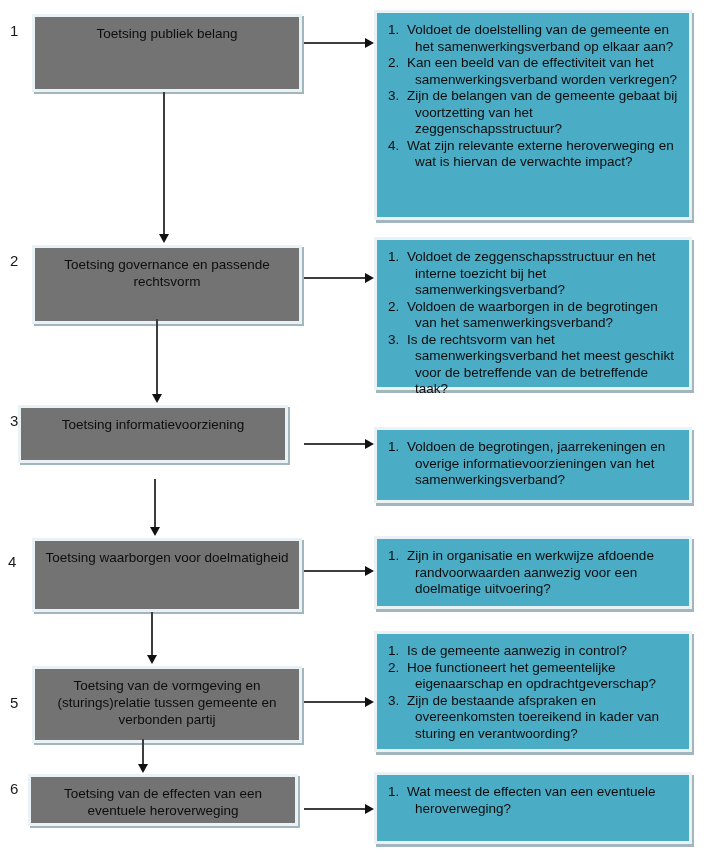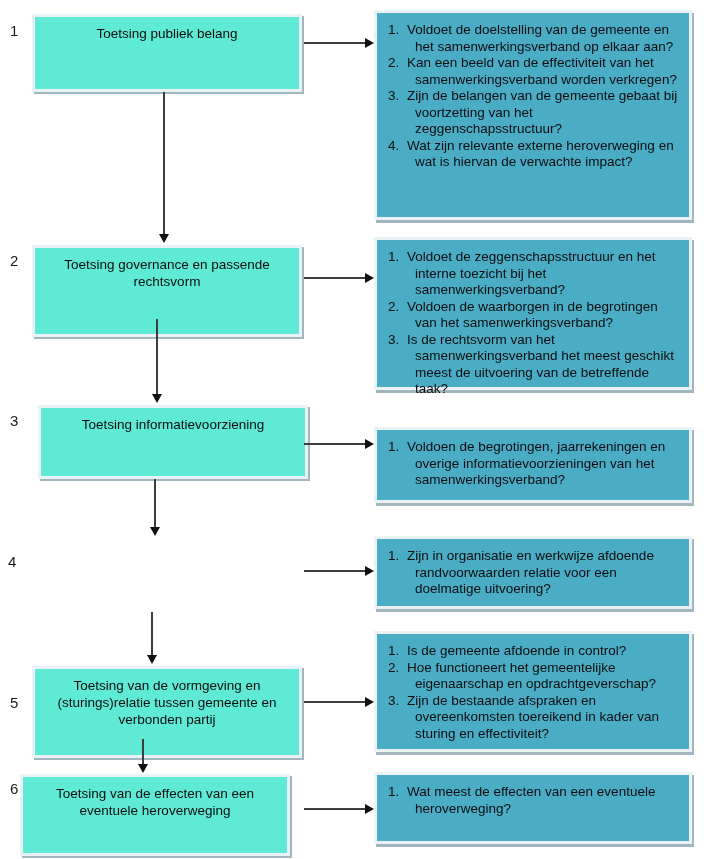--- a/index.html
+++ b/index.html
@@ -3,21 +3,21 @@
 <meta charset="utf-8">
 <style>
   html,body{margin:0;padding:0;background:#ffffff;}
   body{font-family:"Liberation Sans","DejaVu Sans",sans-serif;color:#111111;}
   .canvas{position:relative;width:706px;height:859px;background:#ffffff;overflow:hidden;}
 
   .num{position:absolute;font-size:15px;color:#1a1a1a;}
 
   .lbox{
     position:absolute;width:270px;box-sizing:border-box;
-    background:#5eead4;border:3px solid #EAF2F5;
+    background:#737373;border:3px solid #EAF2F5;
     box-shadow:2px 2px 0 #A2B6BE;
     display:flex;justify-content:center;
   }
   .lbl{
     padding-top:8px;text-align:center;font-size:13.5px;line-height:17px;color:#0d0d0d;
     width:94%;
   }
 
   .rbox{
     position:absolute;left:374px;width:318px;box-sizing:border-box;
@@ -60,94 +60,97 @@
       </div>
     <div class="q">
         <span class="qn">4.</span>
         <span class="qt">Wat zijn relevante externe heroverweging en wat is hiervan de verwachte impact?</span>
       </div>
   </div>
   <div class="vline" style="left:163px;top:92px;height:142px"></div>
   <div class="ah-d" style="left:159px;top:234px"></div>
 
   <div class="num" style="left:10px;top:252px">2</div>
-  <div class="lbox" style="left:32px;top:245px;height:92px">
+  <div class="lbox" style="left:32px;top:245px;height:79px">
     <div class="lbl">Toetsing governance en passende rechtsvorm</div>
   </div>
   <div class="hline" style="left:304px;top:277px;width:62px"></div>
   <div class="ah-r" style="left:365px;top:273px"></div>
   <div class="rbox" style="top:237px;height:153px">
     <div class="q">
         <span class="qn">1.</span>
         <span class="qt">Voldoet de zeggenschapsstructuur en het interne toezicht bij het samenwerkingsverband?</span>
       </div>
     <div class="q">
         <span class="qn">2.</span>
         <span class="qt">Voldoen de waarborgen in de begrotingen van het samenwerkingsverband?</span>
       </div>
     <div class="q">
         <span class="qn">3.</span>
-        <span class="qt">Is de rechtsvorm van het samenwerkingsverband het meest geschikt meest de uitvoering van de betreffende taak?</span>
+        <span class="qt">Is de rechtsvorm van het samenwerkingsverband het meest geschikt voor de betreffende van de betreffende taak?</span>
       </div>
   </div>
   <div class="vline" style="left:156px;top:319px;height:76px"></div>
   <div class="ah-d" style="left:152px;top:394px"></div>
 
   <div class="num" style="left:10px;top:412px">3</div>
-  <div class="lbox" style="left:38px;top:405px;height:74px">
+  <div class="lbox" style="left:18px;top:405px;height:58px">
     <div class="lbl">Toetsing informatievoorziening</div>
   </div>
   <div class="hline" style="left:304px;top:443px;width:62px"></div>
   <div class="ah-r" style="left:365px;top:439px"></div>
   <div class="rbox" style="top:427px;height:76px">
     <div class="q">
         <span class="qn">1.</span>
         <span class="qt">Voldoen de begrotingen, jaarrekeningen en overige informatievoorzieningen van het samenwerkingsverband?</span>
       </div>
   </div>
   <div class="vline" style="left:154px;top:479px;height:49px"></div>
   <div class="ah-d" style="left:150px;top:527px"></div>
 
   <div class="num" style="left:8px;top:553px">4</div>
+  <div class="lbox" style="left:32px;top:538px;height:74px">
+    <div class="lbl">Toetsing waarborgen voor doelmatigheid</div>
+  </div>
   <div class="hline" style="left:304px;top:570px;width:62px"></div>
   <div class="ah-r" style="left:365px;top:566px"></div>
   <div class="rbox" style="top:536px;height:73px">
     <div class="q">
         <span class="qn">1.</span>
-        <span class="qt">Zijn in organisatie en werkwijze afdoende randvoorwaarden relatie voor een doelmatige uitvoering?</span>
+        <span class="qt">Zijn in organisatie en werkwijze afdoende randvoorwaarden aanwezig voor een doelmatige uitvoering?</span>
       </div>
   </div>
   <div class="vline" style="left:151px;top:612px;height:44px"></div>
   <div class="ah-d" style="left:147px;top:655px"></div>
 
   <div class="num" style="left:10px;top:694px">5</div>
-  <div class="lbox" style="left:32px;top:666px;height:92px">
+  <div class="lbox" style="left:32px;top:666px;height:77px">
     <div class="lbl">Toetsing van de vormgeving en (sturings)relatie tussen gemeente en verbonden partij</div>
   </div>
   <div class="hline" style="left:304px;top:701px;width:62px"></div>
   <div class="ah-r" style="left:365px;top:697px"></div>
   <div class="rbox" style="top:631px;height:121px">
     <div class="q">
         <span class="qn">1.</span>
-        <span class="qt">Is de gemeente afdoende in control?</span>
+        <span class="qt">Is de gemeente aanwezig in control?</span>
       </div>
     <div class="q">
         <span class="qn">2.</span>
         <span class="qt">Hoe functioneert het gemeentelijke eigenaarschap en opdrachtgeverschap?</span>
       </div>
     <div class="q">
         <span class="qn">3.</span>
-        <span class="qt">Zijn de bestaande afspraken en overeenkomsten toereikend in kader van sturing en effectiviteit?</span>
+        <span class="qt">Zijn de bestaande afspraken en overeenkomsten toereikend in kader van sturing en verantwoording?</span>
       </div>
   </div>
   <div class="vline" style="left:142px;top:739px;height:26px"></div>
   <div class="ah-d" style="left:138px;top:764px"></div>
 
   <div class="num" style="left:10px;top:780px">6</div>
-  <div class="lbox" style="left:20px;top:774px;height:82px">
+  <div class="lbox" style="left:28px;top:774px;height:52px">
     <div class="lbl">Toetsing van de effecten van een eventuele heroverweging</div>
   </div>
   <div class="hline" style="left:304px;top:808px;width:62px"></div>
   <div class="ah-r" style="left:365px;top:804px"></div>
   <div class="rbox" style="top:772px;height:72px">
     <div class="q">
         <span class="qn">1.</span>
         <span class="qt">Wat meest de effecten van een eventuele heroverweging?</span>
       </div>
   </div>

